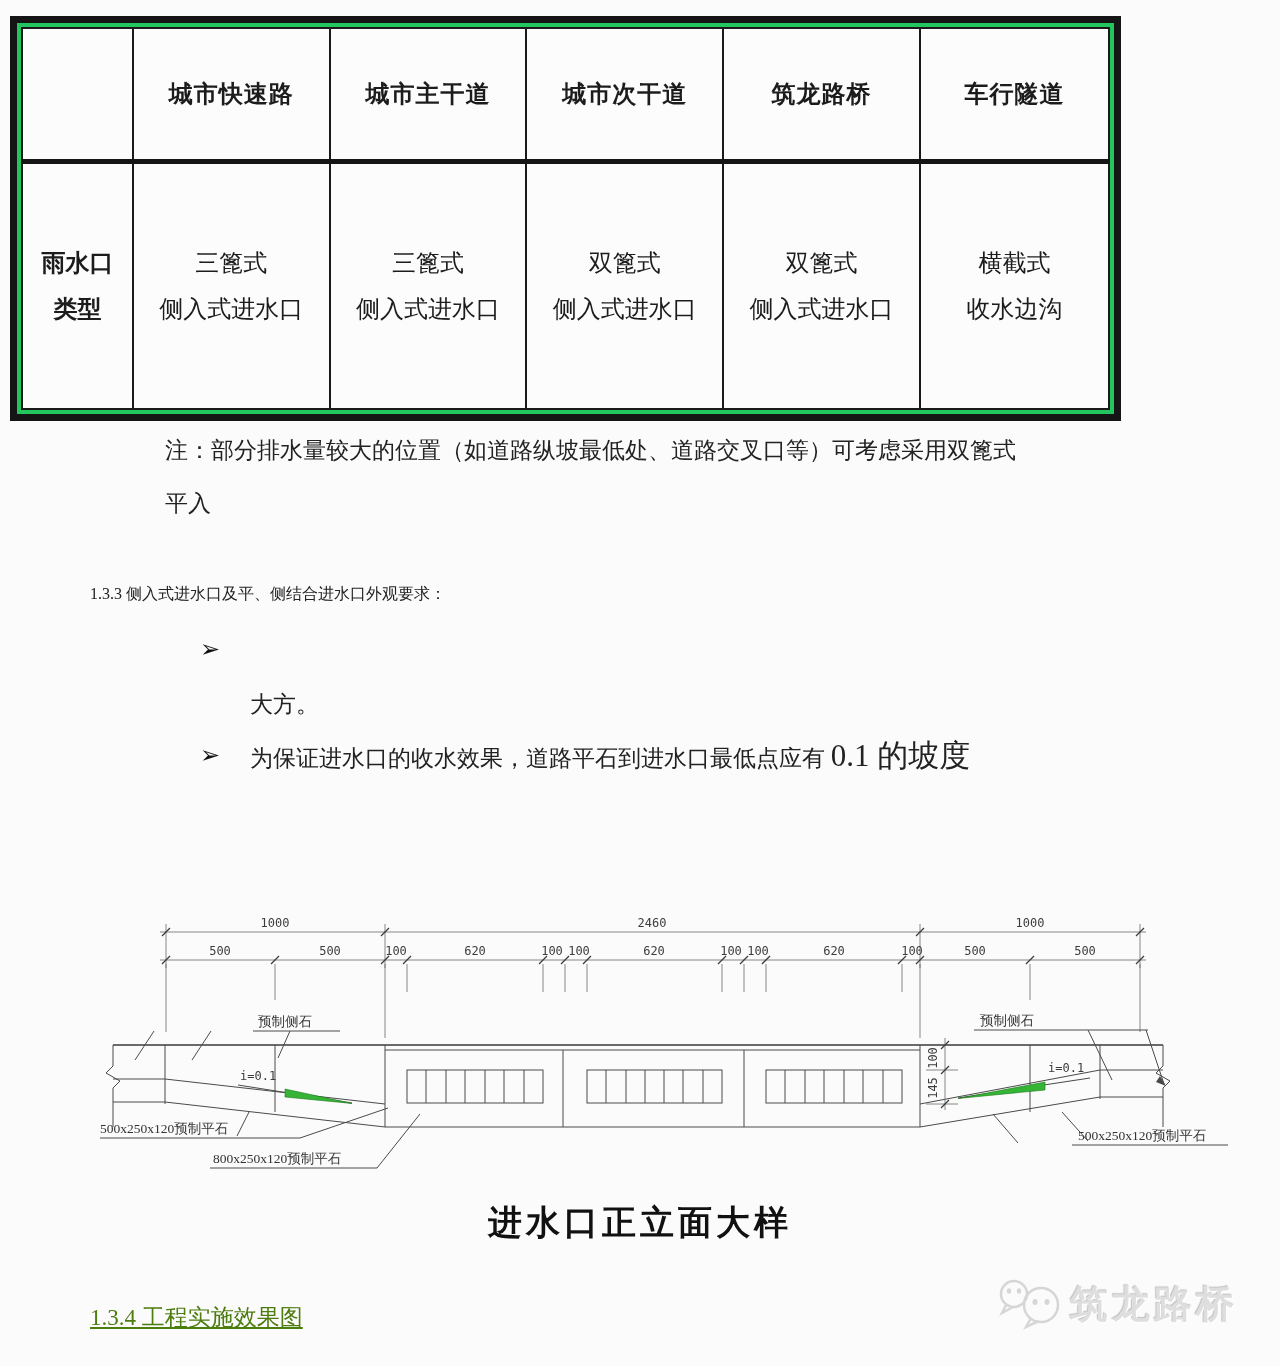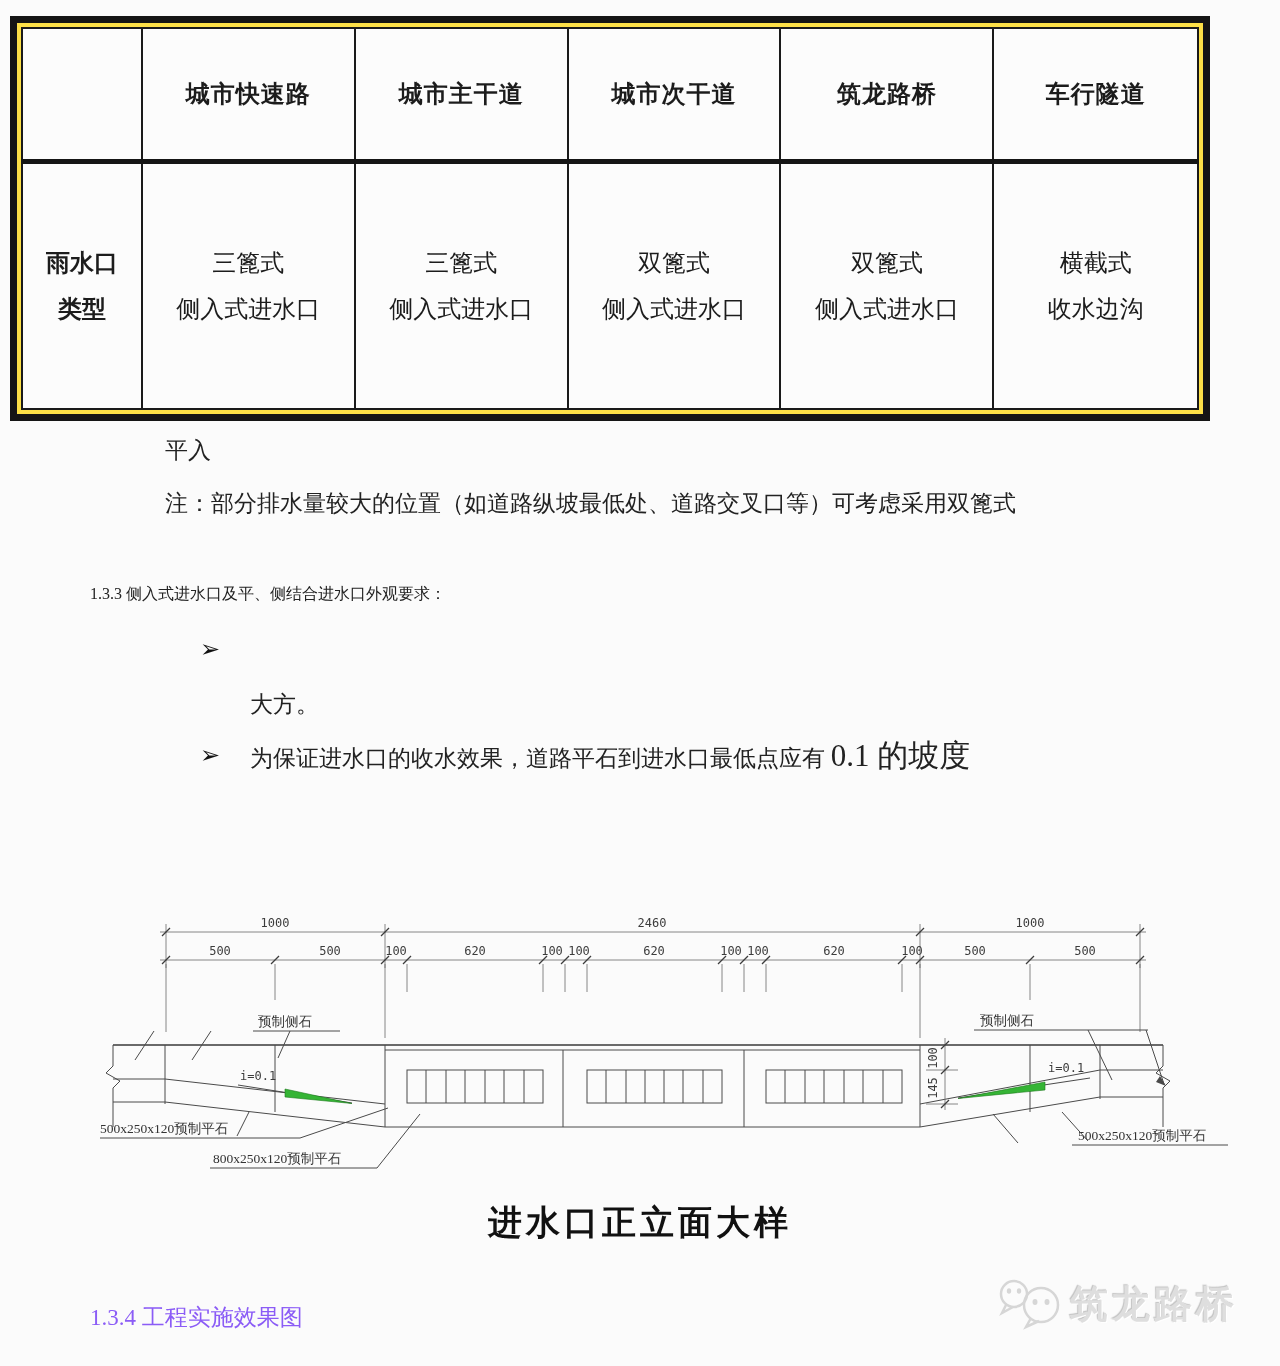--- a/index.html
+++ b/index.html
@@ -4,23 +4,23 @@
 <style>
   html,body { margin:0; padding:0; }
   body {
     width:1280px; height:1366px; position:relative;
     background:#fbfbfb; color:#1c1c1c;
     font-family:"Liberation Serif", serif;
     overflow:hidden;
   }
   
   .tbl-wrap {
-    position:absolute; left:10px; top:16px; width:1200px;
+    position:absolute; left:10px; top:16px; width:1111px;
     box-sizing:border-box; border:7px solid #151515;
-    padding:4px; background:#fde047;
+    padding:4px; background:#22c55e;
   }
   table.inlet { border-collapse:collapse; width:100%; table-layout:fixed; }
   table.inlet td {
     border:2px solid #1a1a1a; text-align:center; vertical-align:middle;
     background:#fcfcfc;
   }
   tr.hdr td { height:128px; font-weight:bold; font-size:24px; letter-spacing:1px; border-bottom:5px solid #151515; }
   tr.bdy td { height:242px; font-size:24px; }
   tr.bdy td .cl { line-height:46px; }
   td.rowhdr { font-weight:bold; font-size:25px; }
@@ -29,21 +29,21 @@
   .note { position:absolute; left:165px; top:424px; font-size:23px; line-height:53px; color:#222; }
   .h133 { position:absolute; left:90px; top:584px; font-size:16px; color:#222; }
   .bullet { position:absolute; left:200px; display:flex; align-items:flex-start; color:#222; }
   .bullet .mk { font-size:24px; line-height:55px; width:50px; flex:0 0 50px; color:#111; }
   .bullet .bt { font-size:23px; line-height:55px; }
   .b1 { top:622px; }
   .b2 { top:728px; }
   .b2 .big { font-size:31px; }
   .caption { position:absolute; left:0; top:1200px; width:1280px; text-align:center;
              font-size:34px; font-weight:bold; letter-spacing:4px; color:#111; }
-  .h134 { position:absolute; left:90px; top:1302px; font-size:23px; color:#8b5cf6; }
+  .h134 { position:absolute; left:90px; top:1302px; font-size:23px; color:#4d7c0f;text-decoration:underline; }
   
   .drawing { position:absolute; left:100px; top:892px; width:1160px; height:290px; }
   .drawing svg { display:block; }
   .cad  { stroke:#4a4a4a; stroke-width:1; fill:none; }
   .cadt { stroke:#3a3a3a; stroke-width:1.6; fill:none; }
   .thin { stroke:#6a6a6a; stroke-width:0.8; fill:none; }
   text.dim { font-family:"DejaVu Sans Mono", monospace; font-size:12px; fill:#3c3c3c; }
   text.cn  { font-family:"Liberation Serif", serif; font-size:13.5px; fill:#333; }
   
   .wm { position:absolute; left:992px; top:1276px; display:flex; align-items:center; }
@@ -99,22 +99,22 @@
       <td>
         <div class="cl">横截式</div>
         <div class="cl">收水边沟</div>
       </td>
     </tr>
     </tbody>
   </table>
 </div>
 
 <div class="note">
+  <div>注：部分排水量较大的位置（如道路纵坡最低处、道路交叉口等）可考虑采用双篦式</div>
   <div>平入</div>
-  <div>注：部分排水量较大的位置（如道路纵坡最低处、道路交叉口等）可考虑采用双篦式</div>
 </div>
 
 <div class="h133">1.3.3 侧入式进水口及平、侧结合进水口外观要求：</div>
 
 <div class="bullet b1">
   <span class="mk">➢</span>
   <div class="bt">
     <br>
     <span>大方。</span>
   </div>

